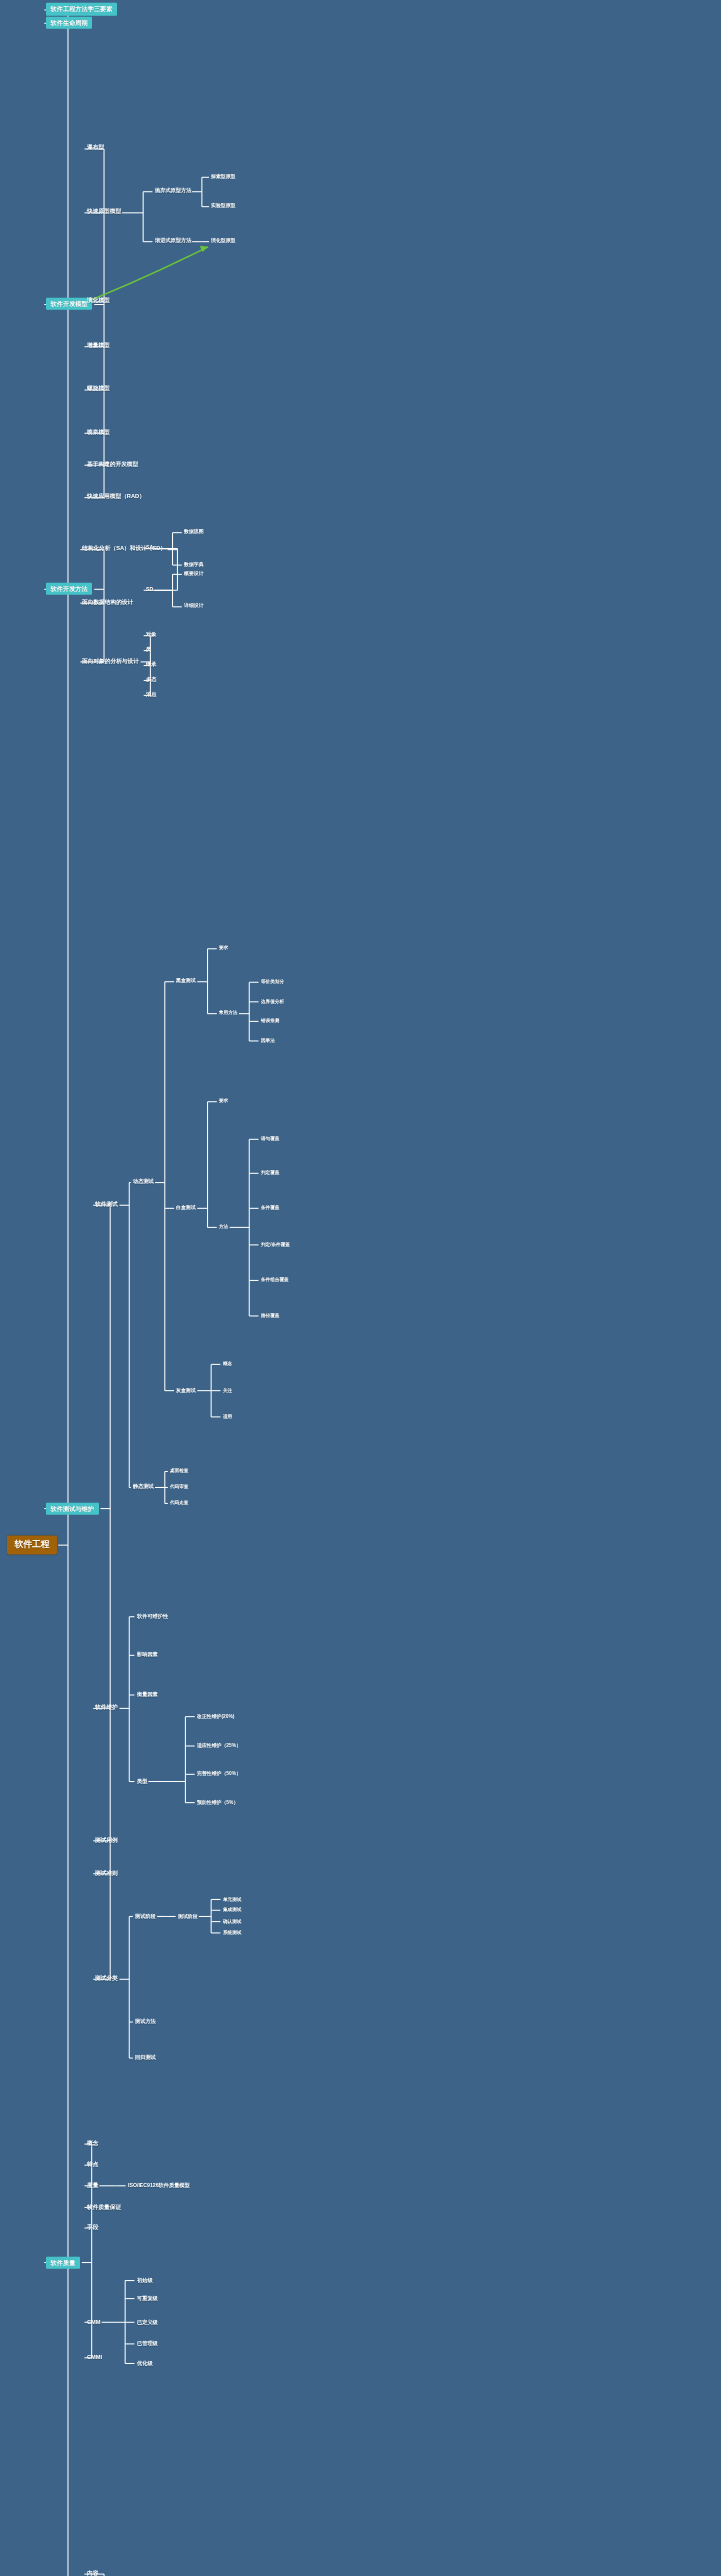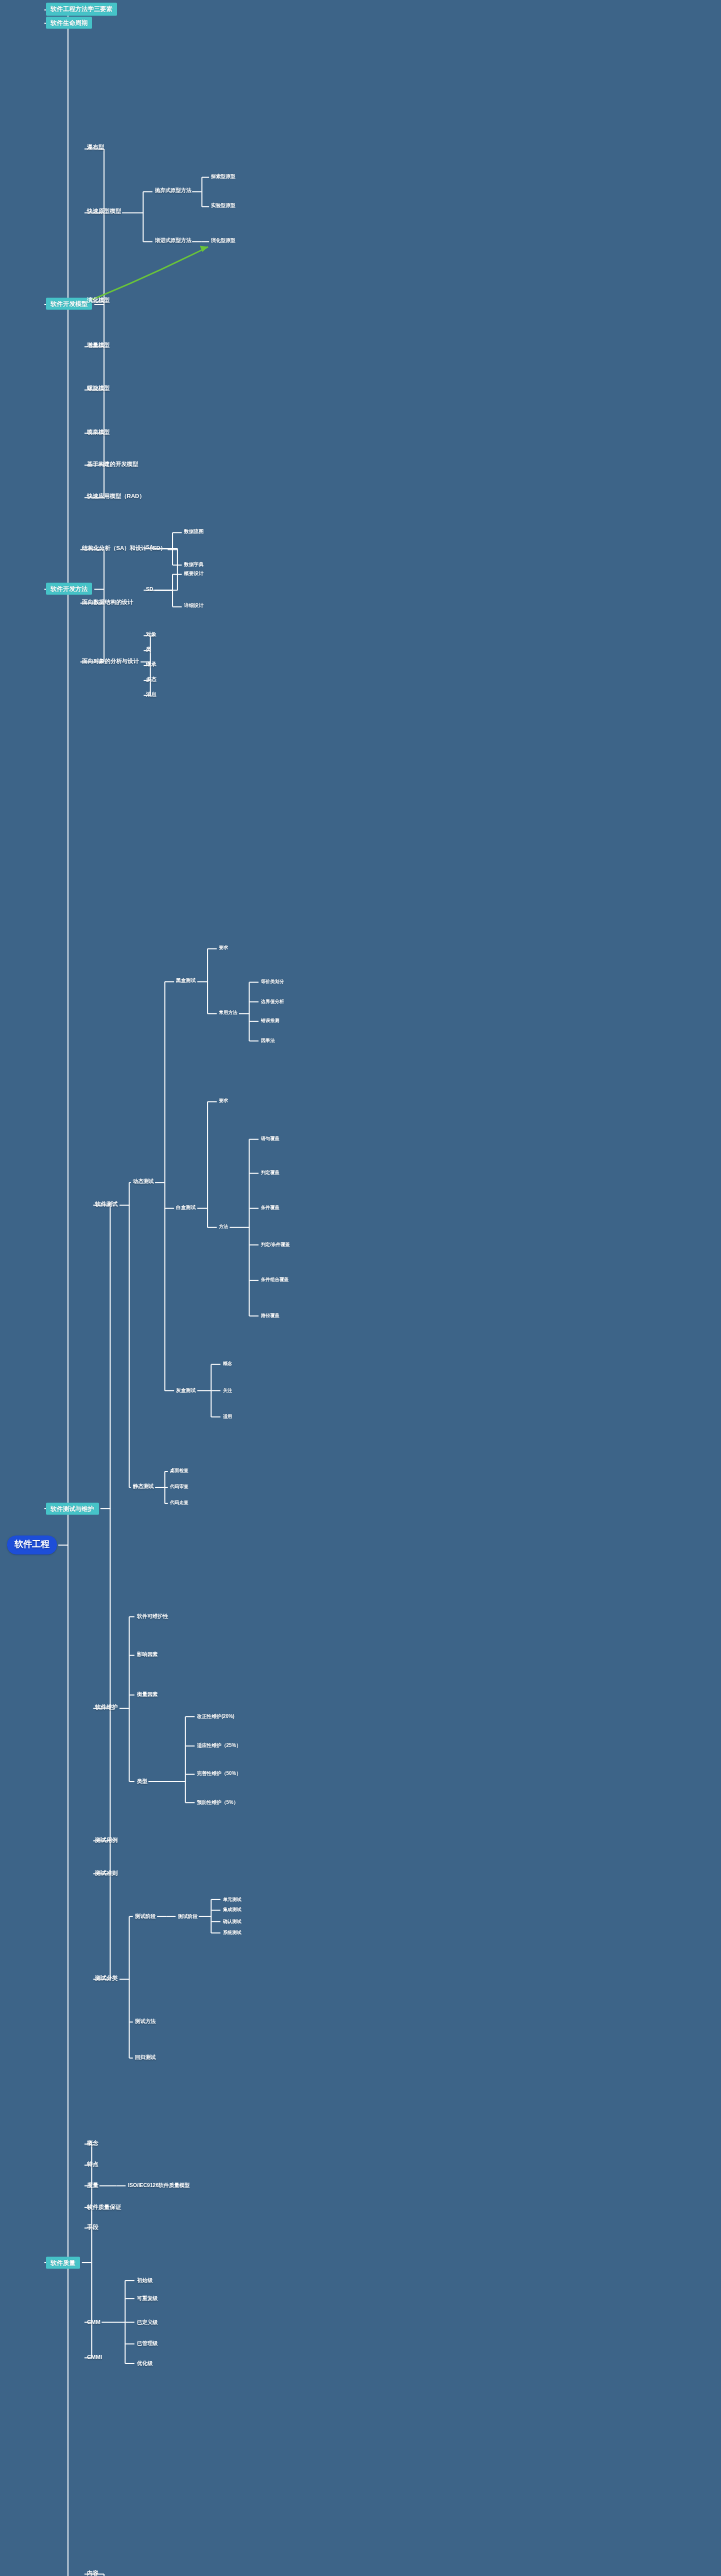--- a/index.html
+++ b/index.html
@@ -17,24 +17,24 @@
 
   .node {
     position:absolute;
     white-space:nowrap;
     font-weight:bold;
     line-height:1;
     transform:translateY(-50%);
     text-shadow:0 0.5px 1px rgba(0,0,0,0.25);
   }
   .node.root {
-    background:#1d4ed8;
+    background:#a16207;
     color:#ffffff;
     padding:5.2px 7.2px;
-    border-radius:9px;
+    border-radius:2px;
     font-size:8.8px;
     transform:translate(0,-50%);
     box-shadow:0 0.5px 1.5px rgba(0,0,0,.25);
   }
   .node.lvl1 {
     background:#46c3c8;
     color:#ffffff;
     padding:3.1px 4.6px;
     border-radius:1px;
     font-size:6.2px;

